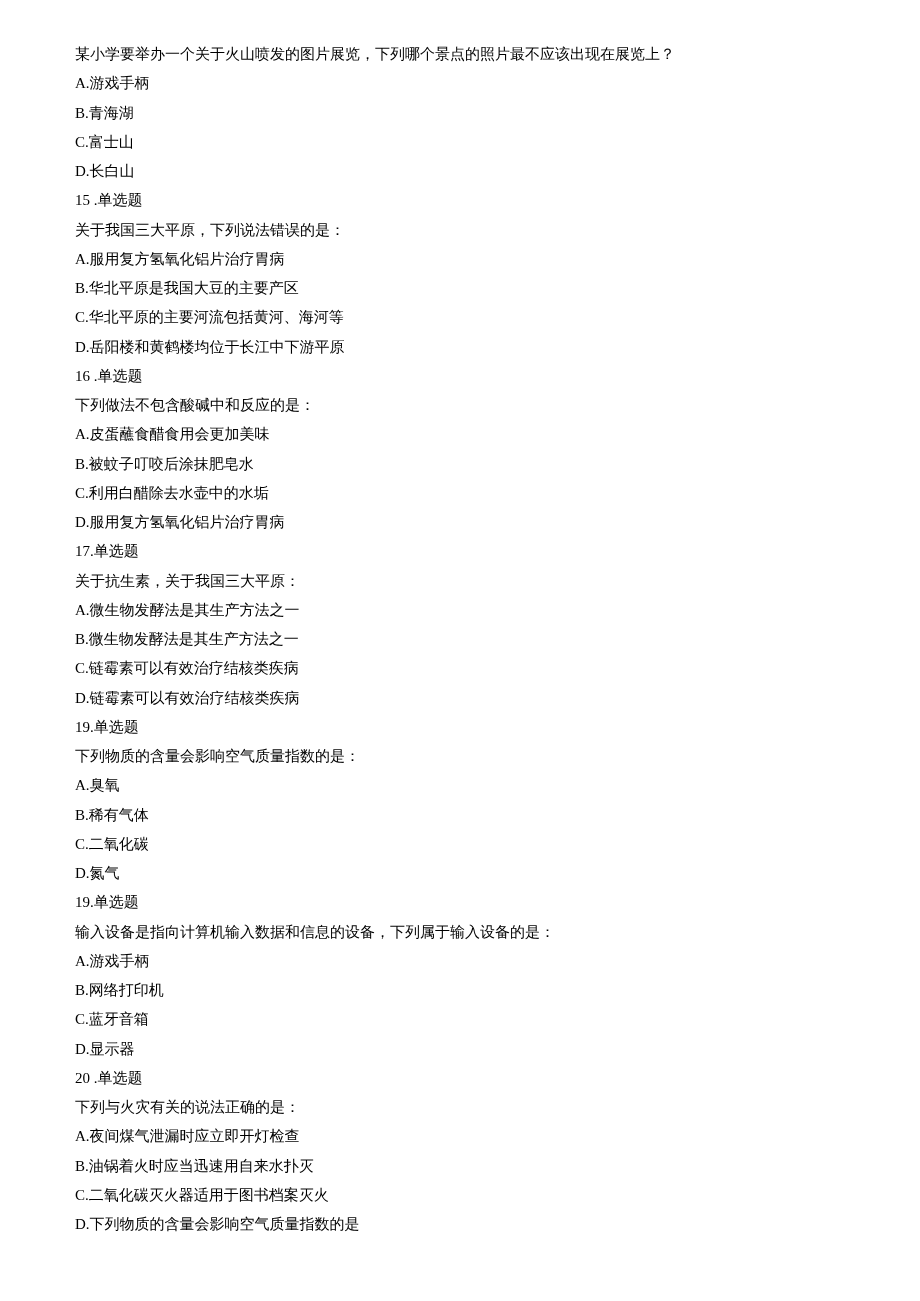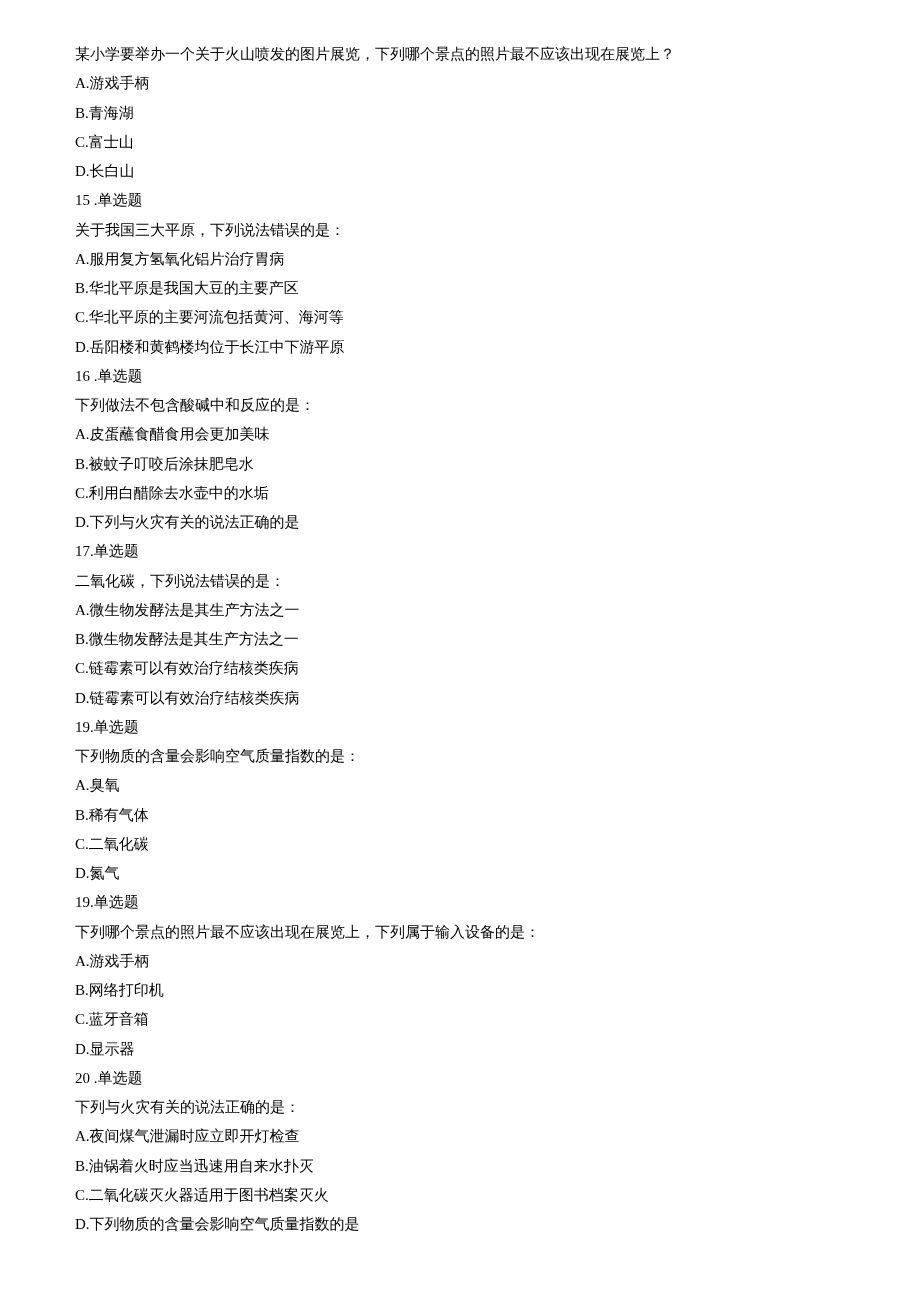--- a/index.html
+++ b/index.html
@@ -29,35 +29,35 @@
 <span class="line">关于我国三大平原，下列说法错误的是：</span>
 <span class="line">A.服用复方氢氧化铝片治疗胃病</span>
 <span class="line">B.华北平原是我国大豆的主要产区</span>
 <span class="line">C.华北平原的主要河流包括黄河、海河等</span>
 <span class="line">D.岳阳楼和黄鹤楼均位于长江中下游平原</span>
 <span class="line">16 .单选题</span>
 <span class="line">下列做法不包含酸碱中和反应的是：</span>
 <span class="line">A.皮蛋蘸食醋食用会更加美味</span>
 <span class="line">B.被蚊子叮咬后涂抹肥皂水</span>
 <span class="line">C.利用白醋除去水壶中的水垢</span>
-<span class="line">D.下列与火灾有关的说法正确的是</span>
+<span class="line">D.服用复方氢氧化铝片治疗胃病</span>
 <span class="line">17.单选题</span>
-<span class="line">二氧化碳，下列说法错误的是：</span>
+<span class="line">关于抗生素，关于我国三大平原：</span>
 <span class="line">A.微生物发酵法是其生产方法之一</span>
 <span class="line">B.微生物发酵法是其生产方法之一</span>
 <span class="line">C.链霉素可以有效治疗结核类疾病</span>
 <span class="line">D.链霉素可以有效治疗结核类疾病</span>
 <span class="line">19.单选题</span>
 <span class="line">下列物质的含量会影响空气质量指数的是：</span>
 <span class="line">A.臭氧</span>
 <span class="line">B.稀有气体</span>
 <span class="line">C.二氧化碳</span>
 <span class="line">D.氮气</span>
 <span class="line">19.单选题</span>
-<span class="line">下列哪个景点的照片最不应该出现在展览上，下列属于输入设备的是：</span>
+<span class="line">输入设备是指向计算机输入数据和信息的设备，下列属于输入设备的是：</span>
 <span class="line">A.游戏手柄</span>
 <span class="line">B.网络打印机</span>
 <span class="line">C.蓝牙音箱</span>
 <span class="line">D.显示器</span>
 <span class="line">20 .单选题</span>
 <span class="line">下列与火灾有关的说法正确的是：</span>
 <span class="line">A.夜间煤气泄漏时应立即开灯检查</span>
 <span class="line">B.油锅着火时应当迅速用自来水扑灭</span>
 <span class="line">C.二氧化碳灭火器适用于图书档案灭火</span>
 <span class="line">D.下列物质的含量会影响空气质量指数的是</span>

